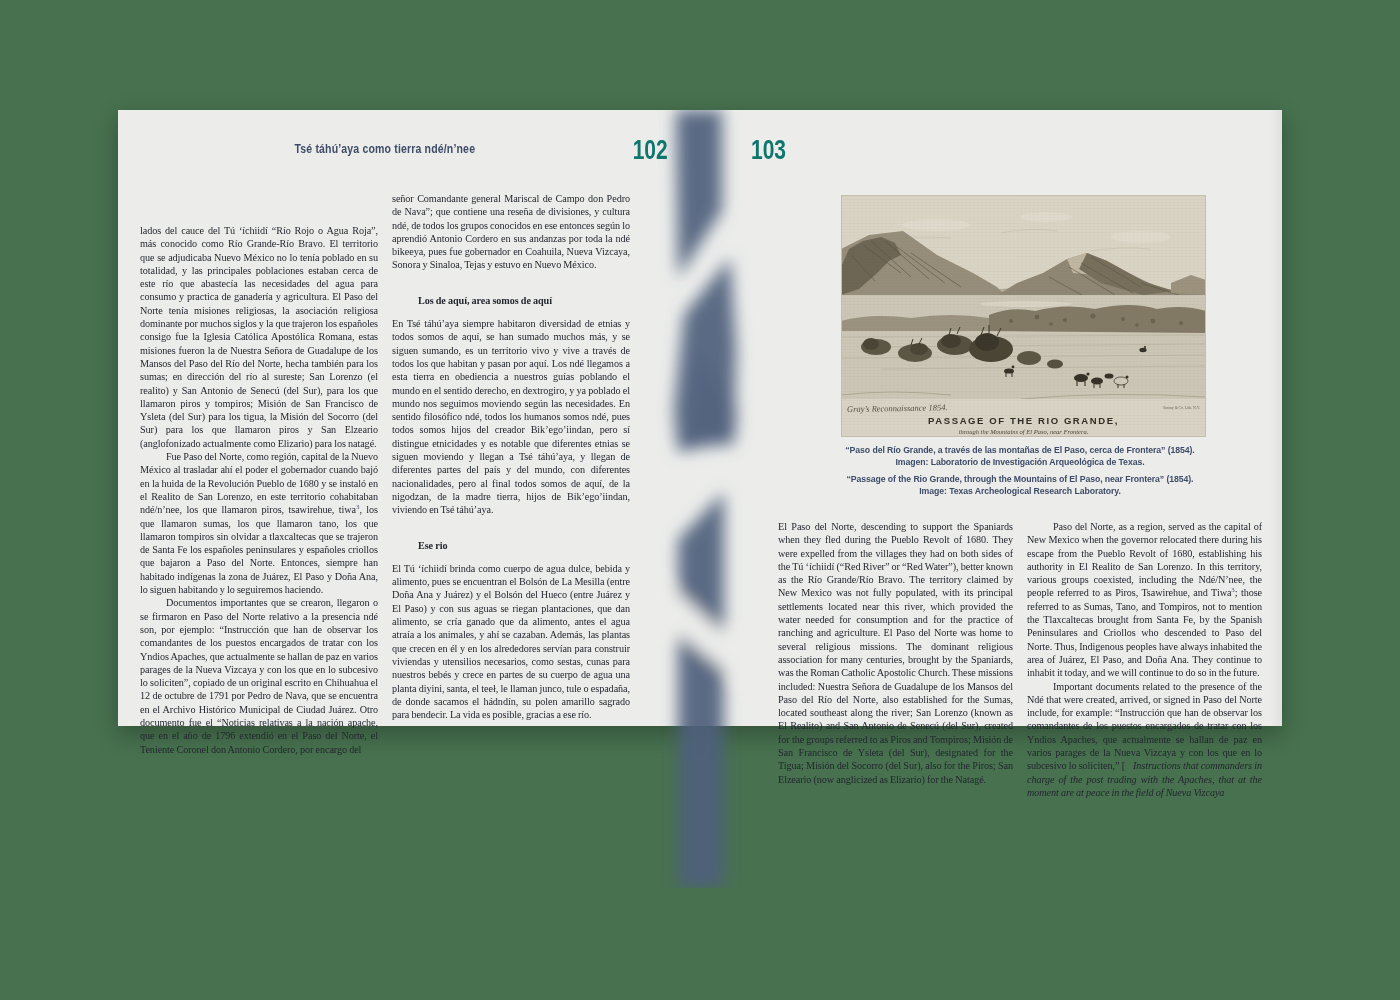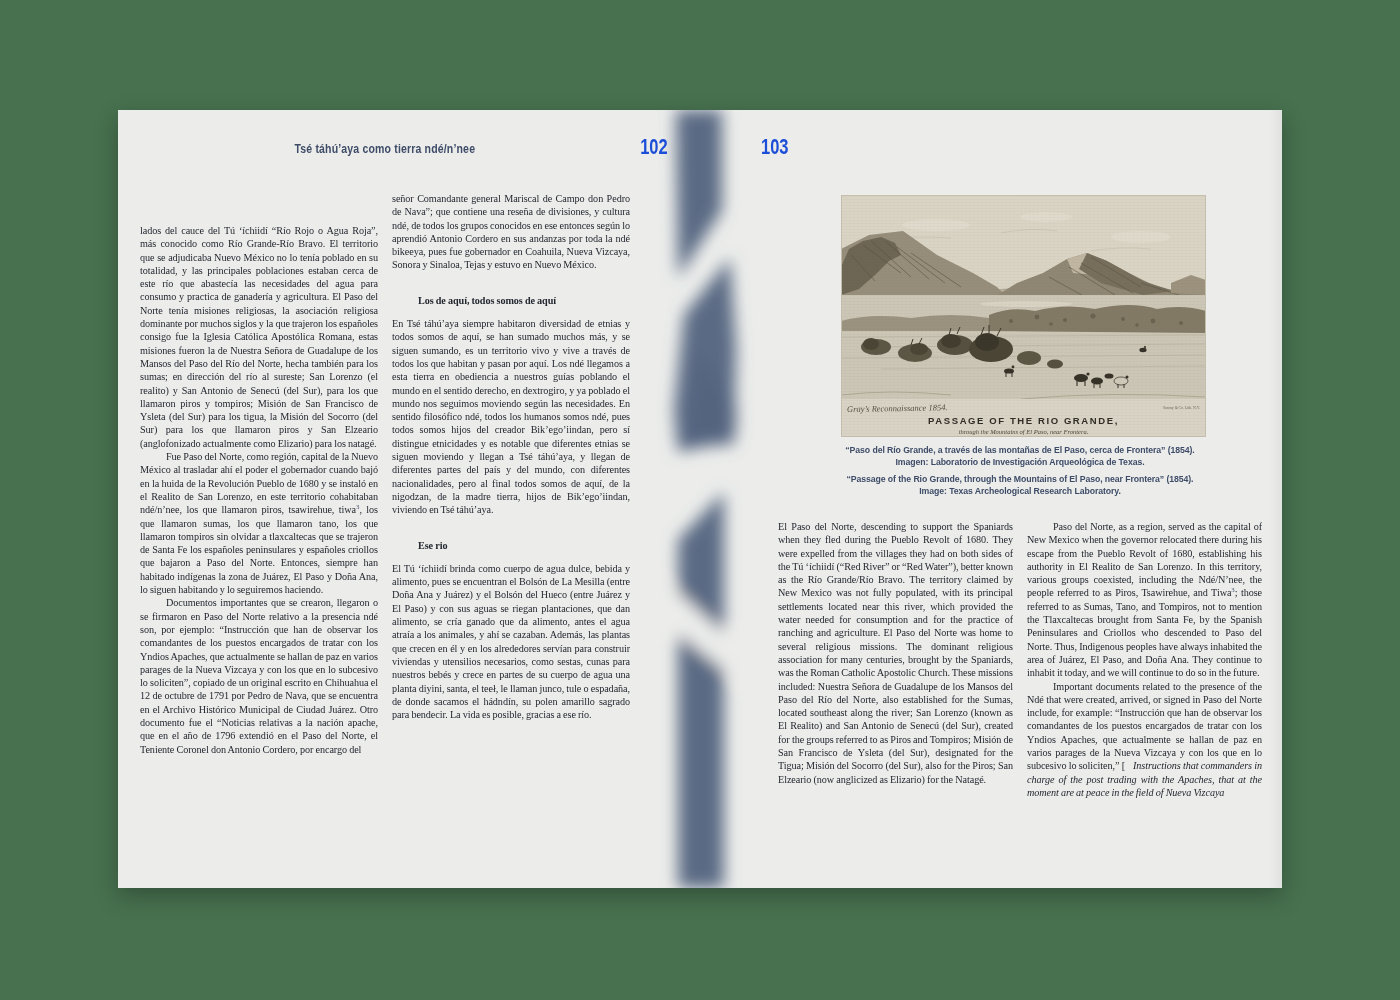--- a/index.html
+++ b/index.html
@@ -2,21 +2,21 @@
 <html><head>
 <meta charset="utf-8">
 <style>
   html,body{margin:0;padding:0;}
   body{
     width:1400px;height:1000px;position:relative;overflow:hidden;
     background:#47714F;
     font-family:"Liberation Serif", serif;
   }
   .spread{
-    position:absolute;left:118px;top:110px;width:1164px;height:778px;
+    position:absolute;left:118px;top:110px;width:1164px;height:616px;
     background:#ECEDEB;
     box-shadow:0 8px 22px rgba(0,0,0,.28);
   }
   .spread::after{
     content:"";position:absolute;top:0;right:0;width:12px;height:100%;
     background:linear-gradient(to right, rgba(0,0,0,0), rgba(40,45,40,.06));
     pointer-events:none;
   }
   .page{position:absolute;top:0;width:582px;height:778px;}
   .page-left{left:0;}
@@ -24,22 +24,22 @@
 
   .spine-motif{position:absolute;left:520px;top:0;width:160px;height:778px;pointer-events:none;}
 
   .running-head{
     position:absolute;top:31px;
     color:#3E4C68;font-family:"Liberation Sans", sans-serif;
     font-weight:700;font-size:13.5px;letter-spacing:.2px;text-align:center;
   }
   .running-head .cond{display:inline-block;transform:scaleX(.78);transform-origin:center;white-space:nowrap;}
   .page-num{
-    position:absolute;top:24px;color:#1d4ed8;
-    font-family:"Liberation Sans", sans-serif;font-weight:700;font-size:22px;
+    position:absolute;top:24px;color:#0f766e;
+    font-family:"Liberation Sans", sans-serif;font-weight:700;font-size:28px;
   }
   .page-num .cond{display:inline-block;transform:scaleX(.75);white-space:nowrap;}
   .pn-left{left:494px;width:56px;text-align:right;}
   .pn-left .cond{transform-origin:right center;}
   .pn-right{left:42px;width:56px;text-align:right;}
   .pn-right .cond{transform-origin:left center;}
 
   .col{
     position:absolute;width:238px;overflow:hidden;
     color:#23272F;font-size:10.2px;line-height:13.3px;
@@ -102,21 +102,21 @@
     <div class="page-num pn-left">
       <span class="cond">102</span>
     </div>
     <div class="col lp-col lp-col1" lang="es">
         <p class="para "><span>lados del cauce del Tú ‘íchiidí “Río Rojo o Agua Roja”, más conocido como Río Grande-Río Bravo. El territorio que se adjudicaba Nuevo México no lo tenía poblado en su totalidad, y las principales poblaciones estaban cerca de este río que abastecía las necesidades del agua para consumo y practica de ganadería y agricultura. El Paso del Norte tenía misiones religiosas, la asociación religiosa dominante por muchos siglos y la que trajeron los españoles consigo fue la Iglesia Católica Apostólica Romana, estas misiones fueron la de Nuestra Señora de Guadalupe de los Mansos del Paso del Río del Norte, hecha también para los sumas; en dirección del río al sureste; San Lorenzo (el realito) y San Antonio de Senecú (del Sur), para los que llamaron piros y tompiros; Misión de San Francisco de Ysleta (del Sur) para los tigua, la Misión del Socorro (del Sur) para los que llamaron piros y San Elzeario (anglofonizado actualmente como Elizario) para los natagé.</span></p>
         <p class="para indent"><span>Fue Paso del Norte, como región, capital de la Nuevo México al trasladar ahí el poder el gobernador cuando bajó en la huida de la Revolución Pueblo de 1680 y se instaló en el Realito de San Lorenzo, en este territorio cohabitaban ndé/n’nee, los que llamaron piros, tsawirehue, tiwa</span><sup>3</sup><span>, los que llamaron sumas, los que llamaron tano, los que llamaron tompiros sin olvidar a tlaxcaltecas que se trajeron de Santa Fe los españoles peninsulares y españoles criollos que bajaron a Paso del Norte. Entonces, siempre han habitado indígenas la zona de Juárez, El Paso y Doña Ana, lo siguen habitando y lo seguiremos haciendo.</span></p>
         <p class="para indent"><span>Documentos importantes que se crearon, llegaron o se firmaron en Paso del Norte relativo a la presencia ndé son, por ejemplo: “Instrucción que han de observar los comandantes de los puestos encargados de tratar con los Yndios Apaches, que actualmente se hallan de paz en varios parages de la Nueva Vizcaya y con los que en lo subcesivo lo soliciten”, copiado de un original escrito en Chihuahua el 12 de octubre de 1791 por Pedro de Nava, que se encuentra en el Archivo Histórico Municipal de Ciudad Juárez. Otro documento fue el “Noticias relativas a la nación apache, que en el año de 1796 extendió en el Paso del Norte, el Teniente Coronel don Antonio Cordero, por encargo del</span></p>
       </div>
     <div class="col lp-col lp-col2" lang="es">
         <p class="para "><span>señor Comandante general Mariscal de Campo don Pedro de Nava”; que contiene una reseña de divisiones, y cultura ndé, de todos los grupos conocidos en ese entonces según lo aprendió Antonio Cordero en sus andanzas por toda la ndé bikeeya, pues fue gobernador en Coahuila, Nueva Vizcaya, Sonora y Sinaloa, Tejas y estuvo en Nuevo México.</span></p>
-        <p class="para subhead"><span>Los de aquí, todos somos de aquí</span></p>
+        <p class="para subhead"><span>Los de aquí, area somos de aquí</span></p>
         <p class="para "><span>En Tsé táhú’aya siempre habitaron diversidad de etnias y todos somos de aquí, se han sumado muchos más, y se siguen sumando, es un territorio vivo y vive a través de todos los que habitan y pasan por aquí. Los ndé llegamos a esta tierra en obediencia a nuestros guías poblando el mundo en el sentido derecho, en dextrogiro, y ya poblado el mundo nos seguimos moviendo según las necesidades. En sentido filosófico ndé, todos los humanos somos ndé, pues todos somos hijos del creador Bik’ego’iindan, pero sí distingue etnicidades y es notable que diferentes etnias se siguen moviendo y llegan a Tsé táhú’aya, y llegan de diferentes partes del país y del mundo, con diferentes nacionalidades, pero al final todos somos de aquí, de la nigodzan, de la madre tierra, hijos de Bik’ego’iindan, viviendo en Tsé táhú’aya.</span></p>
         <p class="para subhead"><span>Ese rio</span></p>
         <p class="para "><span>El Tú ‘íchiidí brinda como cuerpo de agua dulce, bebida y alimento, pues se encuentran el Bolsón de La Mesilla (entre Doña Ana y Juárez) y el Bolsón del Hueco (entre Juárez y El Paso) y con sus aguas se riegan plantaciones, que dan alimento, se cría ganado que da alimento, antes el agua atraía a los animales, y ahí se cazaban. Además, las plantas que crecen en él y en los alrededores servían para construir viviendas y utensilios necesarios, como sestas, cunas para nuestros bebés y crece en partes de su cuerpo de agua una planta diyini, santa, el teeł, le llaman junco, tule o espadaña, de donde sacamos el hádndín, su polen amarillo sagrado para bendecir. La vida es posible, gracias a ese río.</span></p>
       </div>
   </div>
 
   <div class="page page-right">
     <div class="page-num pn-right">
       <span class="cond">103</span>
     </div>

